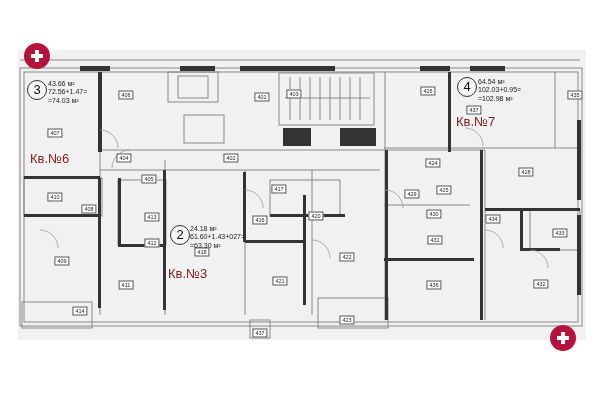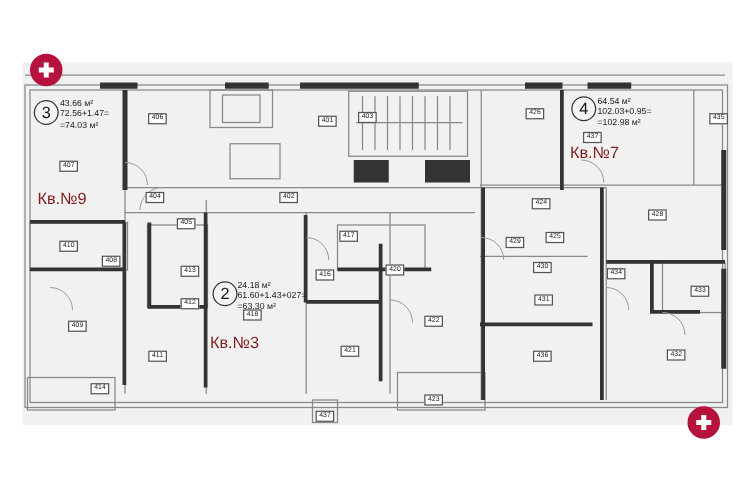--- a/index.html
+++ b/index.html
@@ -151,21 +151,21 @@
   <span class="rl" style="left:575px;top:95px">435</span>
   <span class="rl" style="left:434px;top:285px">436</span>
   <span class="rl" style="left:474px;top:110px">437</span>
   <span class="rl" style="left:260px;top:333px">437</span>
 
   
   <div class="apt-num" style="left:27px;top:80px">3</div>
   <div class="apt-area" style="left:48px;top:80px">43.66 м²</div>
   <div class="apt-area" style="left:48px;top:88px">72.56+1.47=</div>
   <div class="apt-area" style="left:48px;top:97px">=74.03 м²</div>
-  <div class="apt-name" style="left:30px;top:151px">Кв.№9</div>
+  <div class="apt-name" style="left:30px;top:151px">Кв.№6</div>
 
   
   <div class="apt-num" style="left:170px;top:225px">2</div>
   <div class="apt-area" style="left:190px;top:225px">24.18 м²</div>
   <div class="apt-area" style="left:190px;top:233px">61.60+1.43+027=</div>
   <div class="apt-area" style="left:190px;top:242px">=63.30 м²</div>
   <div class="apt-name" style="left:168px;top:266px">Кв.№3</div>
 
   
   <div class="apt-num" style="left:457px;top:77px">4</div>

